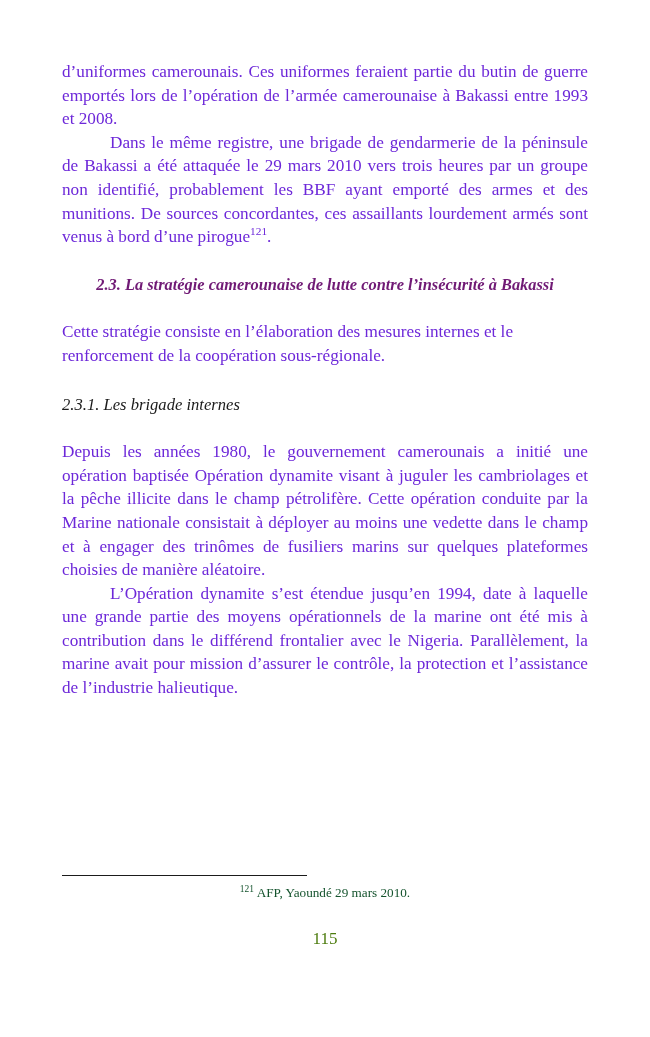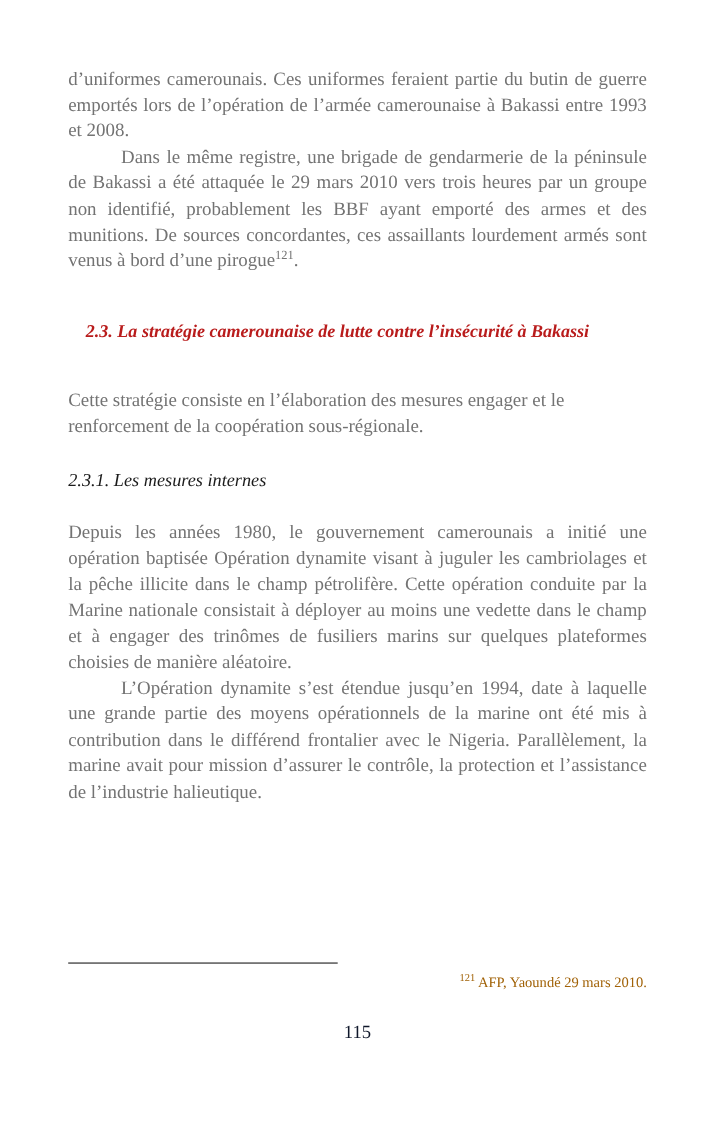--- a/index.html
+++ b/index.html
@@ -27,42 +27,42 @@
     left: 62px;
     top: 60px;
     width: 526px;
   }
   p.body-par {
     margin: 0;
     font-size: 17.2px;
     line-height: 23.6px;
     text-align: justify;
     text-justify: inter-word;
-    color: #737373;
+    color: #6d28d9;
     hyphens: none;
   }
   p.indent-small { text-indent: 48px; }
   p.indent-large { text-indent: 62px; }
   p.ragged { text-align: left; }
 
   .sup {
     font-size: 0.66em;
     vertical-align: super;
     line-height: 0;
   }
   .ital { }
 
   h2.heading-major {
-    margin: 16px;
+    margin: 0;
     font-size: 16.4px;
     line-height: 23.2px;
     font-weight: bold;
     font-style: italic;
-    text-align: left;
-    color: #b91c1c;
+    text-align: center;
+    color: #701a75;
   }
   h3.heading-minor {
     margin: 0;
     font-size: 16.6px;
     line-height: 23px;
     font-weight: normal;
     font-style: italic;
     text-align: left;
     color: #1b1b1b;
   }
@@ -81,58 +81,58 @@
   .footnote-rule {
     width: 245px;
     height: 0;
     border-top: 1.4px solid #1b1b1b;
     margin: 0 0 8px 0;
   }
   p.footnote {
     margin: 0;
     font-size: 13.2px;
     line-height: 18px;
-    text-align: right;
-    color: #a16207;
+    text-align: center;
+    color: #14532d;
   }
   .footnote .sup { font-size: 0.72em; }
 
   .folio {
     position: absolute;
     left: 0;
     top: 928px;
     width: 650px;
     text-align: center;
     font-size: 17px;
     line-height: 22px;
-    color: #0f172a;
+    color: #4d7c0f;
   }
 </style>
 </head>
 <body>
 
 <div class="page">
 
   <div class="content">
 
     <p class="body-par">d’uniformes camerounais. Ces uniformes feraient partie du butin de guerre emportés lors de l’opération de l’armée camerounaise à Bakassi entre 1993 et 2008.</p>
 
     <p class="body-par indent-small"><span>Dans le même registre, une brigade de gendarmerie de la péninsule de Bakassi a été attaquée le 29 mars 2010 vers trois heures par un groupe non identifié, probablement les BBF ayant emporté des armes et des munitions. De sources concordantes, ces assaillants lourdement armés sont venus à bord d’une pirogue</span><span class="sup">121</span><span>.</span></p>
 
     <div class="gap-heading-top"></div>
 
     <h2 class="heading-major">2.3. La stratégie camerounaise de lutte contre l’insécurité à Bakassi</h2>
 
     <div class="gap-heading-bottom"></div>
 
-    <p class="body-par ragged">Cette stratégie consiste en l’élaboration des mesures engager et le renforcement de la coopération sous-régionale.</p>
+    <p class="body-par ragged">Cette stratégie consiste en l’élaboration des mesures internes et le renforcement de la coopération sous-régionale.</p>
 
     <div class="gap-sub-top"></div>
 
-    <h3 class="heading-minor">2.3.1. Les mesures internes</h3>
+    <h3 class="heading-minor">2.3.1. Les brigade internes</h3>
 
     <div class="gap-sub-bottom"></div>
 
     <p class="body-par"><span>Depuis les années 1980, le gouvernement camerounais a initié une opération baptisée </span><span class="ital">Opération dynamite</span><span>  visant à juguler les cambriolages et la pêche illicite dans le champ pétrolifère. Cette opération conduite par la Marine nationale consistait à déployer au moins une vedette dans le champ et à engager des trinômes de fusiliers marins sur quelques plateformes choisies de manière aléatoire.</span></p>
 
     <p class="body-par indent-small"><span>L’</span><span class="ital">Opération dynamite</span><span> s’est étendue jusqu’en 1994, date à laquelle une grande  partie des moyens opérationnels de la marine ont été  mis à contribution dans le différend frontalier avec le Nigeria. Parallèlement, la marine avait pour mission d’assurer le contrôle, la protection et l’assistance de l’industrie halieutique.</span></p>
 
 
   </div>
 

